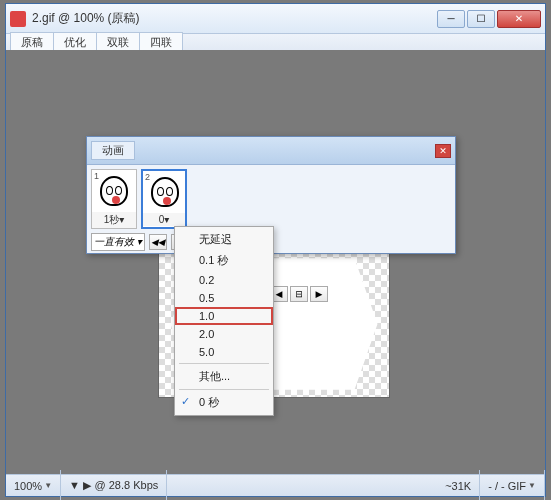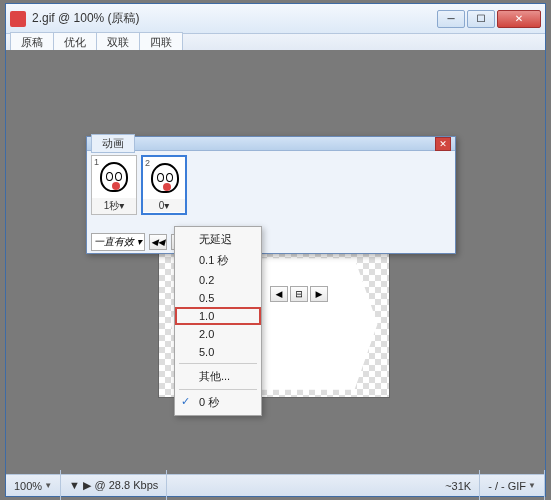--- a/index.html
+++ b/index.html
@@ -15,38 +15,38 @@
 
 .tabs { height: 19px; background: linear-gradient(#eef3fa,#e1e9f4); border-bottom: 1px solid #b5c7de; display: flex; align-items: flex-end; padding-left: 4px; }
 .tab { font-size: 11px; padding: 2px 10px; border: 1px solid #b5c7de; border-bottom: none; background: #f7fafd; margin-right: -1px; color: #333; }
 
 .canvas-area { position: absolute; top: 46px; left: 0; right: 0; bottom: 22px; background: #7a7a7a; }
 
 .content-img { position: absolute; left: 152px; top: 200px; width: 232px; height: 148px; background: repeating-conic-gradient(#fff 0 25%, #ddd 0 50%) 0 0/12px 12px; border: 1px solid #666; }
 .content-inner { position: absolute; left: 0; top: 0; right: 0; bottom: 0; background: #fff; clip-path: polygon(15% 5%, 85% 5%, 95% 50%, 85% 95%, 15% 95%, 5% 50%); }
 
 .panel { position: absolute; top: 132px; left: 80px; width: 370px; height: 118px; background: #eef3fa; border: 1px solid #6a8ab8; box-shadow: 2px 2px 6px rgba(0,0,0,.3); }
-.panel-header { height: 14px; background: linear-gradient(#d2e3f6,#b8d0eb); display: flex; align-items: center; padding: 0 4px; border-bottom: 1px solid #9ab4d6; }
+.panel-header { height: 28px; background: linear-gradient(#d2e3f6,#b8d0eb); display: flex; align-items: center; padding: 0 4px; border-bottom: 1px solid #9ab4d6; }
 .panel-tab { font-size: 11px; padding: 1px 10px; background: #e8f0fa; border: 1px solid #a8bfdc; color: #333; }
 .panel-close { margin-left: auto; width: 16px; height: 14px; background: #d0463f; color: #fff; font-size: 9px; display: flex; align-items: center; justify-content: center; border: 1px solid #a03030; }
 .frames-row { display: flex; padding: 4px; gap: 4px; }
 .frame { width: 46px; border: 1px solid #bbb; background: #fff; }
 .frame.selected { border: 2px solid #3b7dd8; }
 .frame-thumb { width: 100%; height: 42px; background: #fff; position: relative; }
 .face { position: absolute; left: 8px; top: 6px; width: 28px; height: 30px; border: 2px solid #000; border-radius: 50% 50% 45% 45%; background: #fff; }
 .face::before, .face::after { content: ''; position: absolute; width: 5px; height: 7px; border: 1px solid #000; border-radius: 50%; top: 8px; background: #fff; }
 .face::before { left: 4px; } .face::after { right: 4px; }
 .mouth { position: absolute; left: 10px; top: 18px; width: 8px; height: 8px; background: #d44; border-radius: 50%; }
 .frame-label { font-size: 10px; text-align: center; padding: 1px 0; color: #333; background: #f5f5f5; }
 .frame-num { position: absolute; top: 1px; left: 2px; font-size: 9px; color: #555; }
 .panel-footer { position: absolute; bottom: 2px; left: 4px; right: 4px; display: flex; align-items: center; gap: 4px; font-size: 11px; font-style: italic; }
 .loop-sel { font-size: 10px; border: 1px solid #aaa; padding: 1px 2px; background: #fff; }
 .nav-btn { width: 18px; height: 16px; border: 1px solid #aaa; background: linear-gradient(#fdfdfd,#e8e8e8); font-size: 9px; display: flex; align-items: center; justify-content: center; }
 
-.menu { position: absolute; top: 222px; left: 168px; width: 88px; background: #f7f7f7; border: 1px solid #a7a7a7; box-shadow: 2px 2px 6px rgba(0,0,0,.25); padding: 2px 0; }
+.menu { position: absolute; top: 222px; left: 168px; width: 100px; background: #f7f7f7; border: 1px solid #a7a7a7; box-shadow: 2px 2px 6px rgba(0,0,0,.25); padding: 2px 0; }
 .menu-item { font-size: 11px; padding: 3px 8px 3px 24px; color: #222; position: relative; }
 .menu-item.highlighted { outline: 2px solid #d0463f; outline-offset: -2px; }
 .menu-sep { height: 1px; background: #ccc; margin: 2px 4px; }
 .menu-check { position: absolute; left: 6px; color: #2a6fc9; font-size: 11px; }
 
 .statusbar { position: absolute; bottom: 0; left: 0; right: 0; height: 22px; background: linear-gradient(#e8eef7,#d5e1f0); border-top: 1px solid #b5c7de; display: flex; align-items: center; font-size: 11px; color: #333; }
 .sb-item { padding: 16px 8px; border-right: 1px solid #b5c7de; height: 100%; display: flex; align-items: center; gap: 2px; }
 .sb-spacer { flex: 1; }
 .dd-arrow { font-size: 8px; color: #555; }
 

